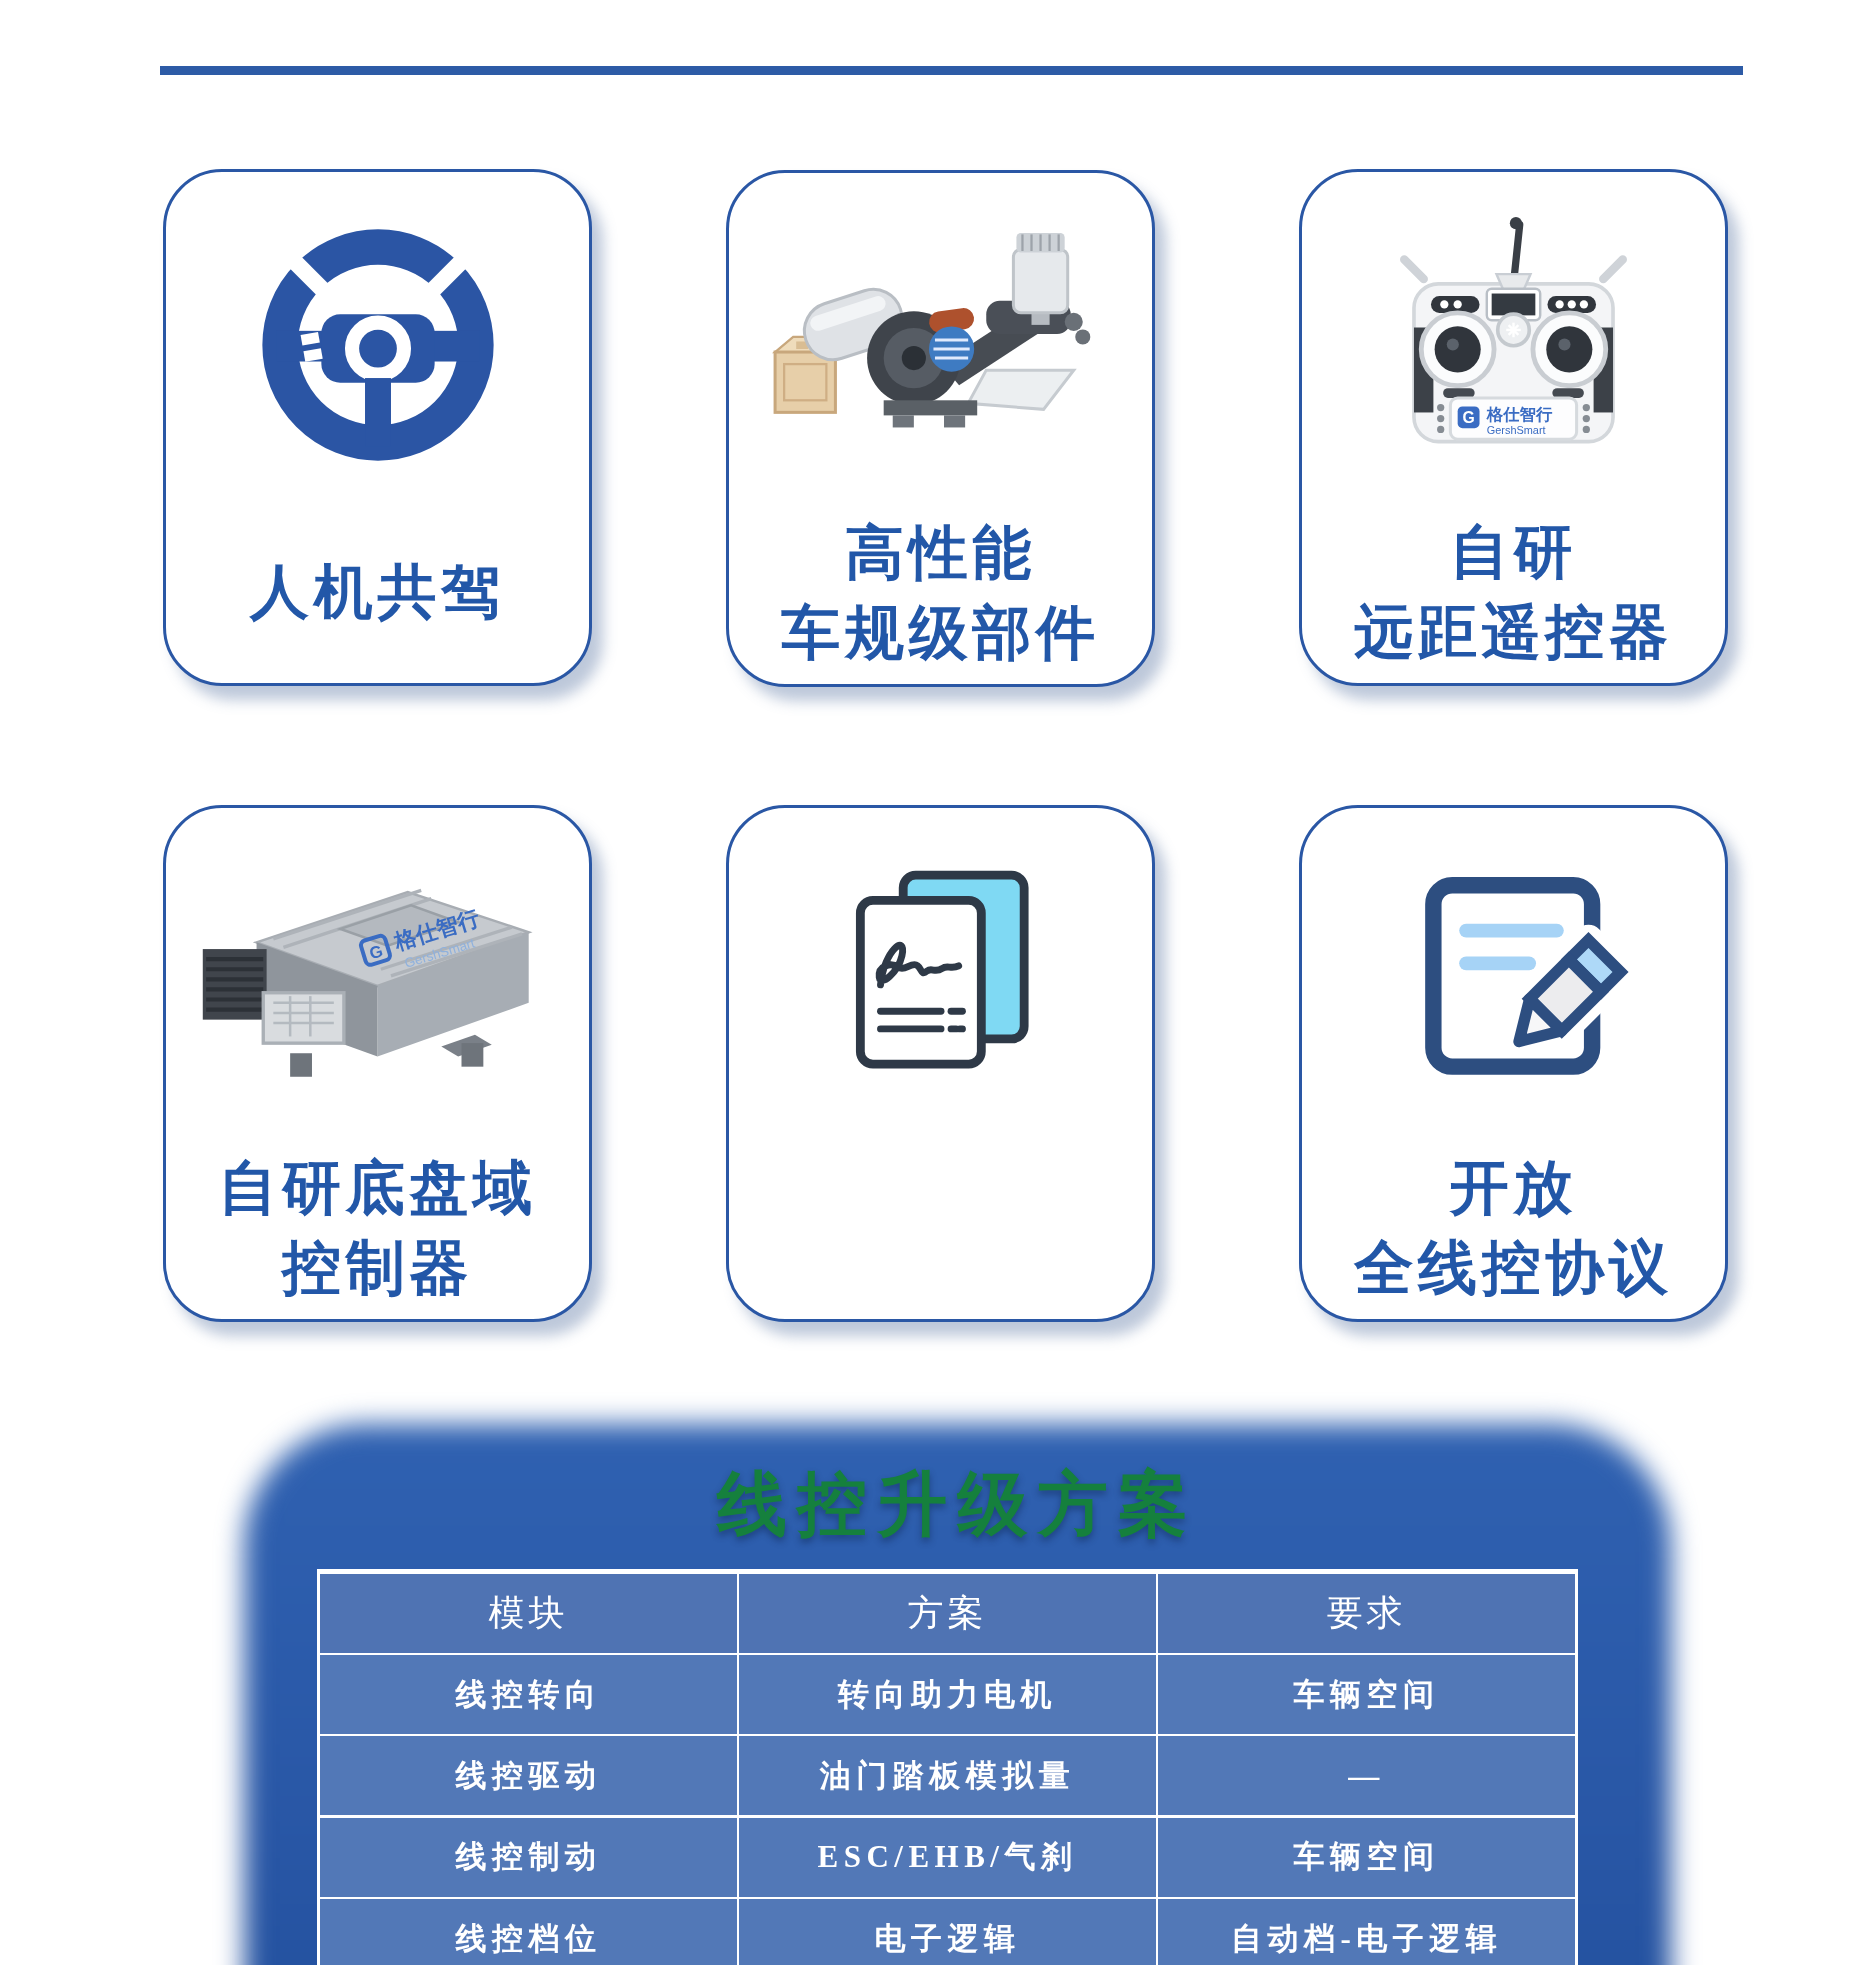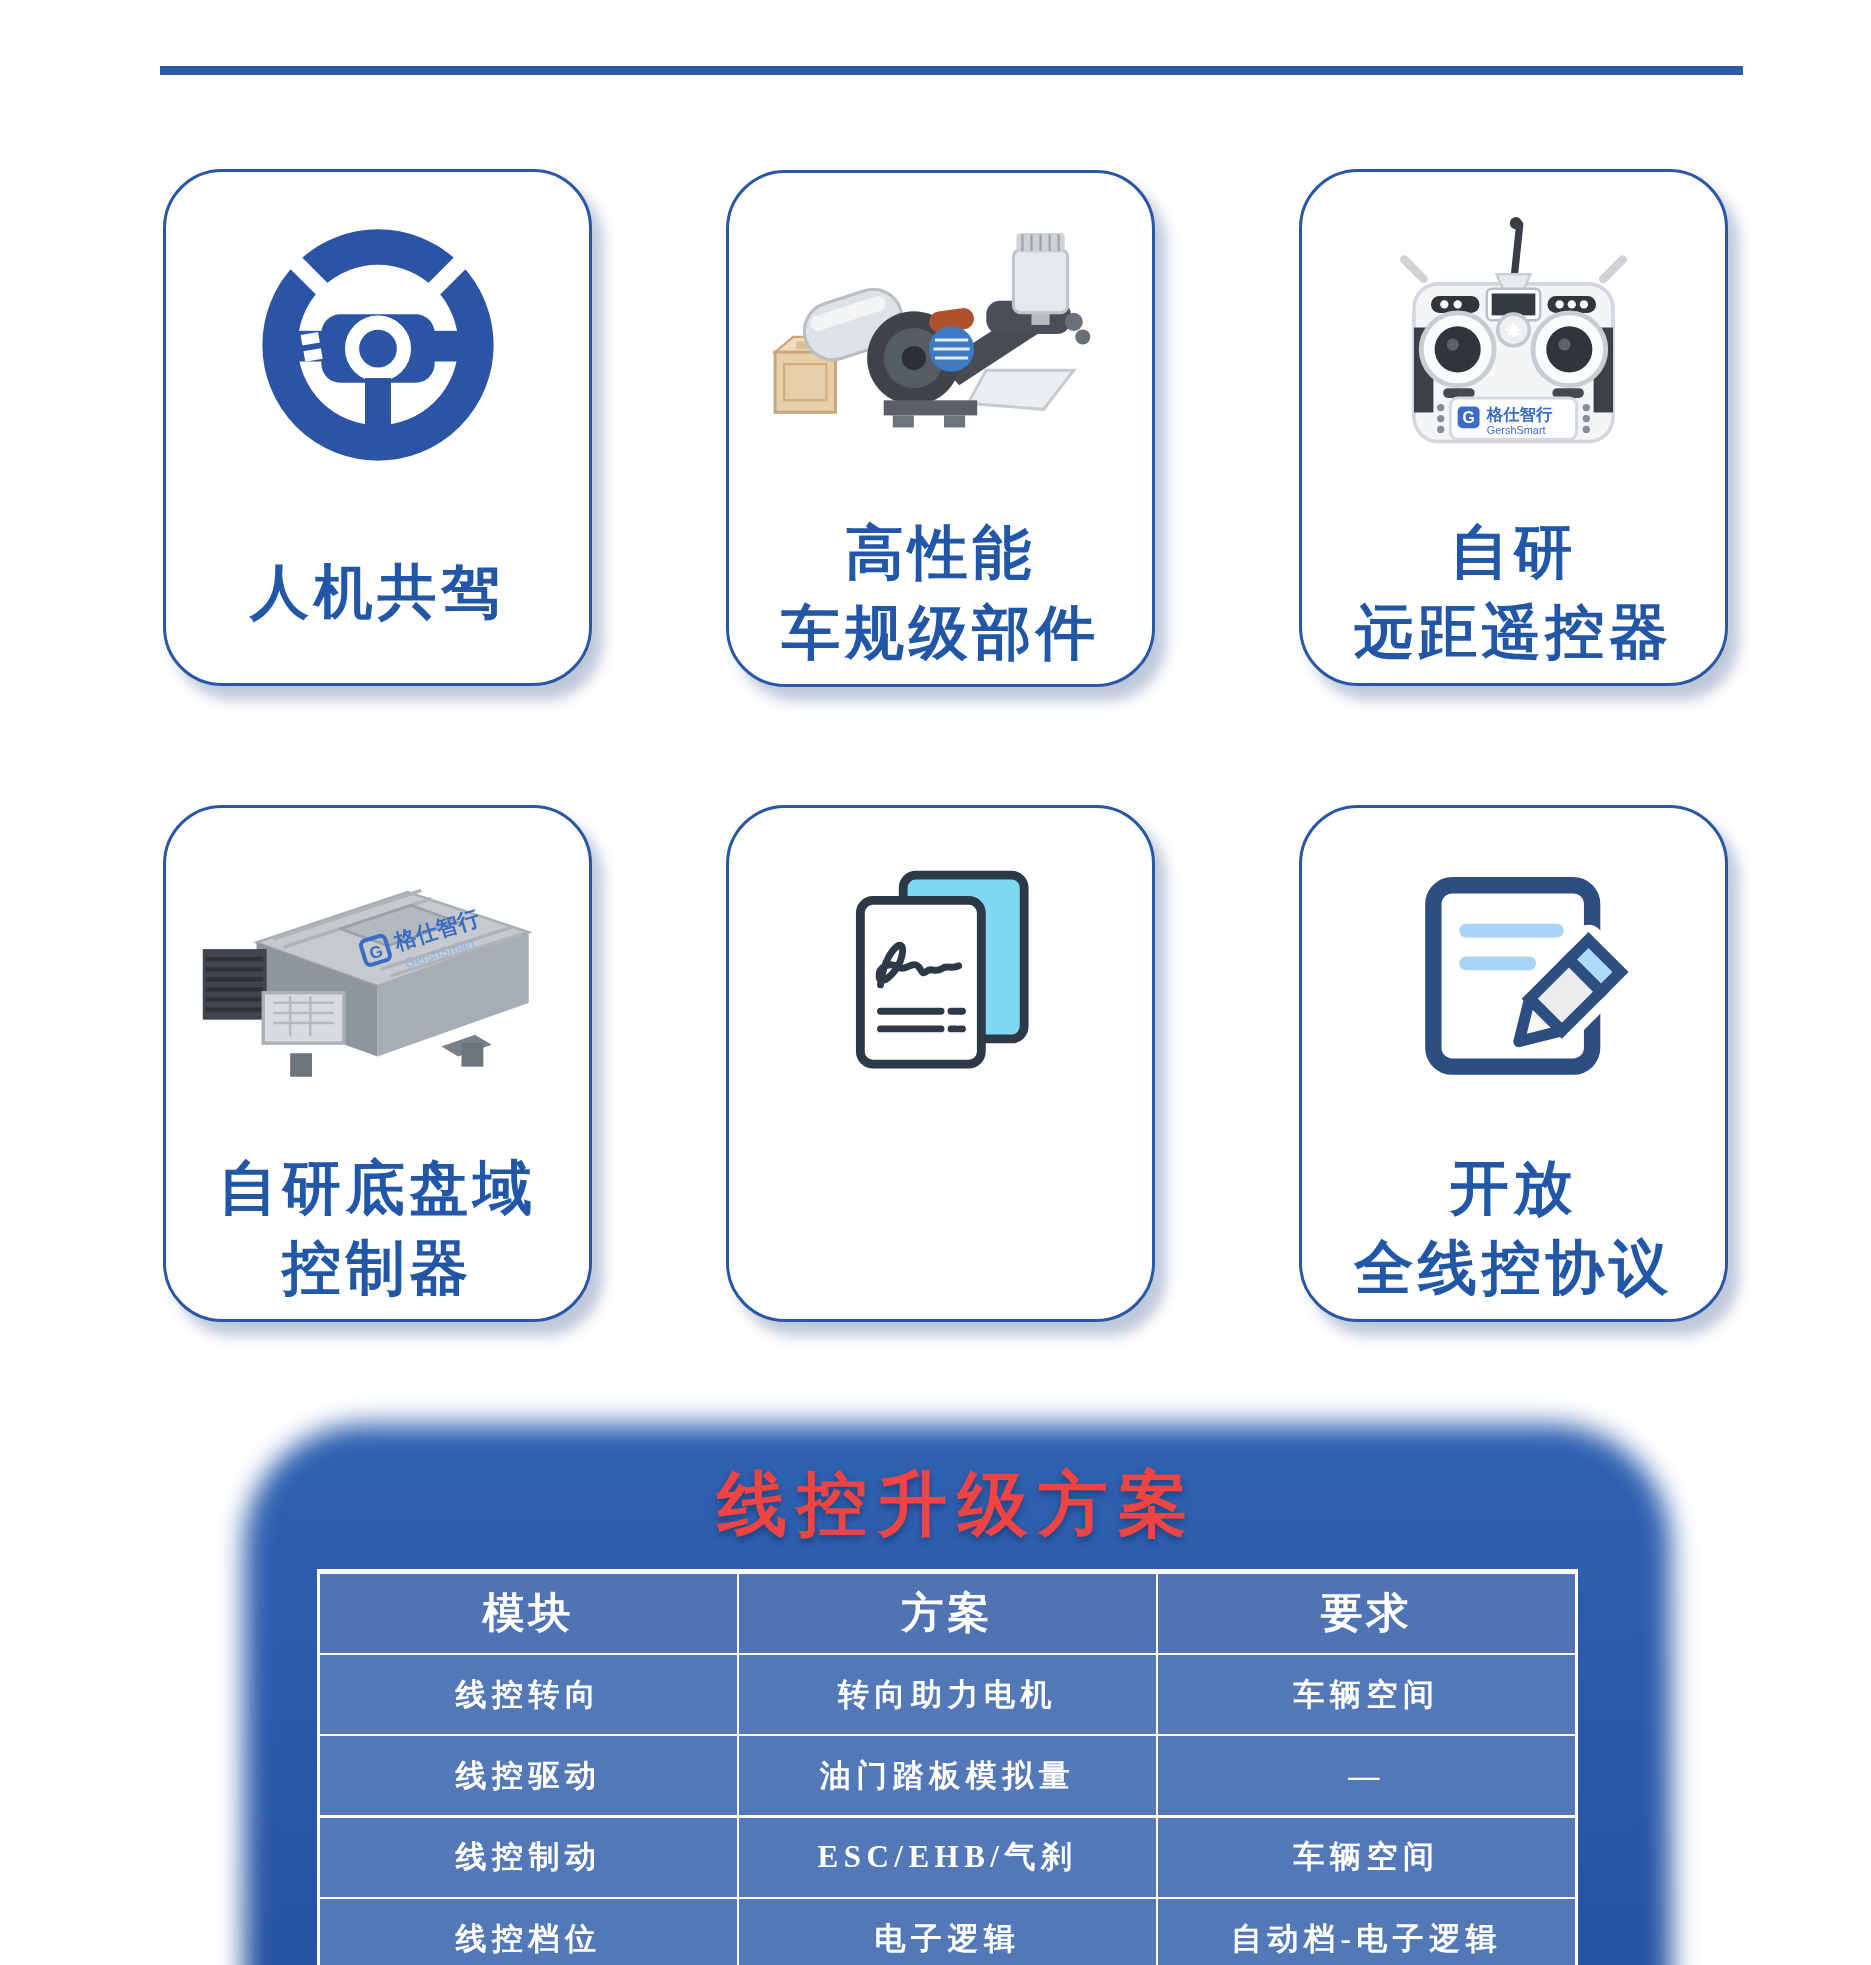--- a/index.html
+++ b/index.html
@@ -19,30 +19,30 @@
          display:flex;flex-direction:column;justify-content:center;align-items:center;gap:21.6px;
          color:#2257a8;font-weight:bold;font-size:59px;line-height:1;letter-spacing:4.7px;
          text-align:center;white-space:nowrap;}
 
   
   .panel-bg{position:absolute;left:244px;top:1424px;width:1427px;height:768px;
             border-radius:122px;
             background:linear-gradient(180deg,#2f61b1 0%,#2856a5 55%,#1e4c99 100%);
             filter:blur(13.4px);}
   .panel-title{position:absolute;left:244px;top:1470px;width:1427px;margin:0;
-               text-align:center;color:#ef4444;font-weight:bold;font-size:70px;
+               text-align:center;color:#15803d;font-weight:bold;font-size:70px;
                letter-spacing:10.2px;line-height:1;
                text-shadow:0 3.9px 7px rgba(10,30,70,.45);}
   .utable{position:absolute;left:317px;top:1569px;width:1261px;
           display:grid;grid-template-columns:1fr 1fr 1fr;
           grid-template-rows:79px repeat(6,79px);
           gap:2.4px;background:#ffffff;padding:4.7px 3.1px;box-sizing:border-box;}
   .th,.td{display:flex;align-items:center;justify-content:center;
           color:#ffffff;white-space:nowrap;}
-  .th{background:#4f73b3;font-size:42px;letter-spacing:3.9px;font-weight:bold;
+  .th{background:#4f73b3;font-size:36px;letter-spacing:3.9px;font-weight:normal;
       font-family:"Liberation Sans","DejaVu Sans",sans-serif;}
   .td{background:#5278b7;font-size:31px;letter-spacing:5.5px;font-weight:bold;}
 
   svg text{font-family:"Liberation Sans","DejaVu Sans",sans-serif;}
 </style>
 </head>
 <body>
 
 <div class="page">
 

